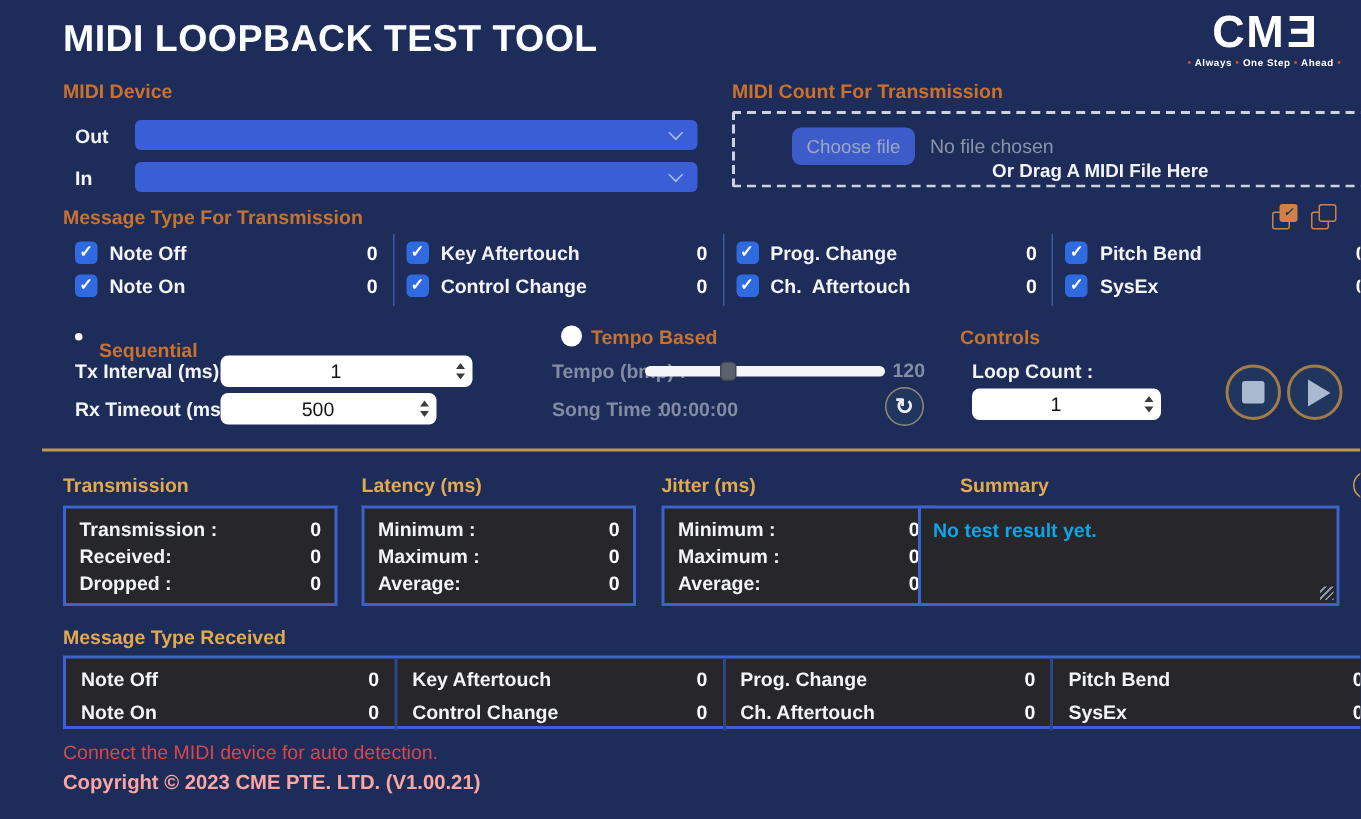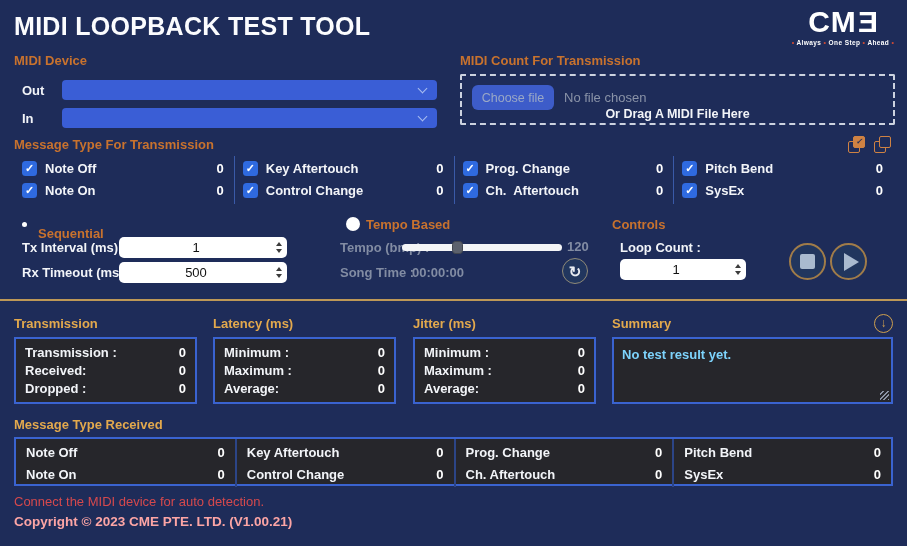--- a/index.html
+++ b/index.html
@@ -1,21 +1,21 @@
 <!DOCTYPE html>
 <html><head>
 <meta charset="utf-8">
 <style>
   * { margin:0; padding:0; box-sizing:border-box; }
   html,body { background:#1e2c59; }
   #page {
     position:relative; width:907px; height:546px; overflow:hidden;
     background:#1e2c59; font-family:"Liberation Sans", sans-serif; color:#fff;
   }
-  .abs { position:absolute; }
+  .abs { position:absolute;margin-left:28px; }
   .h-orange { color:#c8722e; font-size:13px; font-weight:bold; }
   .h-gold { color:#e3a94d; font-size:13px; font-weight:bold; }
   .lbl { color:#f2f4f8; font-size:13px; font-weight:600; }
   .gray { color:#828ca3; font-size:13px; font-weight:600; }
   .count { color:#fff; font-size:13px; font-weight:600; }
 
   
   #title { left:14px; top:12px; font-size:25px; font-weight:bold; letter-spacing:.3px; color:#fbfcfe; }
   #logo { right:10px; top:6px; width:108px; text-align:center; }
   #logo .letters { font-size:30px; font-weight:bold; letter-spacing:1px; line-height:1.05; color:#fff; }
@@ -83,21 +83,21 @@
   .play-shape { width:0; height:0; border-left:15px solid #a9bacf; border-top:9px solid transparent; border-bottom:9px solid transparent; margin-left:5px; }
 
   
   #divider { left:0; top:299px; width:907px; height:2px; background:#bd9857; }
 
   
   .panel { top:337px; height:67px; background:#26262b; border:2px solid #3a63d0;
     display:flex; flex-direction:column; justify-content:space-around; padding:4px 9px; }
   .panel-row { display:flex; justify-content:space-between; align-items:center; }
   #summary-box { left:612px; width:281px; padding:6px 8px; display:block; position:absolute; resize:both; }
-  #summary-text { color:#7dd3fc; font-size:13px; font-weight:600; }
+  #summary-text { color:#0ea5e9; font-size:13px; font-weight:600; }
   #resize-handle { position:absolute; right:2px; bottom:2px; width:9px; height:9px;
     background:repeating-linear-gradient(135deg, transparent 0 2px, #8b93a5 2px 3.2px); cursor:nwse-resize; }
   #download-icon { left:874px; top:314px; width:19px; height:19px; border-radius:50%; border:1.7px solid #cfa04f;
     color:#cfa04f; font-size:12px; font-weight:bold; text-align:center; line-height:16px; cursor:pointer; }
 
   
   #rx-table { left:14px; top:437px; width:879px; height:49px; background:#26262b; border:2px solid #3a63d0;
     display:grid; grid-template-columns:repeat(4,1fr); }
   .rx-col { display:flex; flex-direction:column; justify-content:space-around; padding:2px 10px; }
   .rx-col + .rx-col { border-left:2.5px solid #2c4587; }
@@ -206,21 +206,21 @@
   <span class="abs h-orange" style="left:38px; top:226px;">Sequential</span>
   <span class="abs lbl" style="left:22px; top:240px;">Tx Interval (ms) :</span>
   <div class="abs numwrap" style="left:119px; top:237px; width:168px; height:21px;">
     <input value="1" style="">
     <span class="stepper">
         <i class="up"></i>
         <i class="down"></i>
       </span>
   </div>
   <span class="abs lbl" style="left:22px; top:265px;">Rx Timeout (ms) :</span>
-  <div class="abs numwrap" style="left:119px; top:262px; width:168px; height:21px;">
+  <div class="abs numwrap" style="left:119px; top:262px; width:144px; height:21px;">
     <input value="500" style="">
     <span class="stepper">
         <i class="up"></i>
         <i class="down"></i>
       </span>
   </div>
 
   <span class="abs radio off" style="left:346px; top:217px;"></span>
   <span class="abs h-orange" style="left:366px; top:217px;">Tempo Based</span>
   <span class="abs gray" style="left:340px; top:240px;">Tempo (bmp) :</span>

